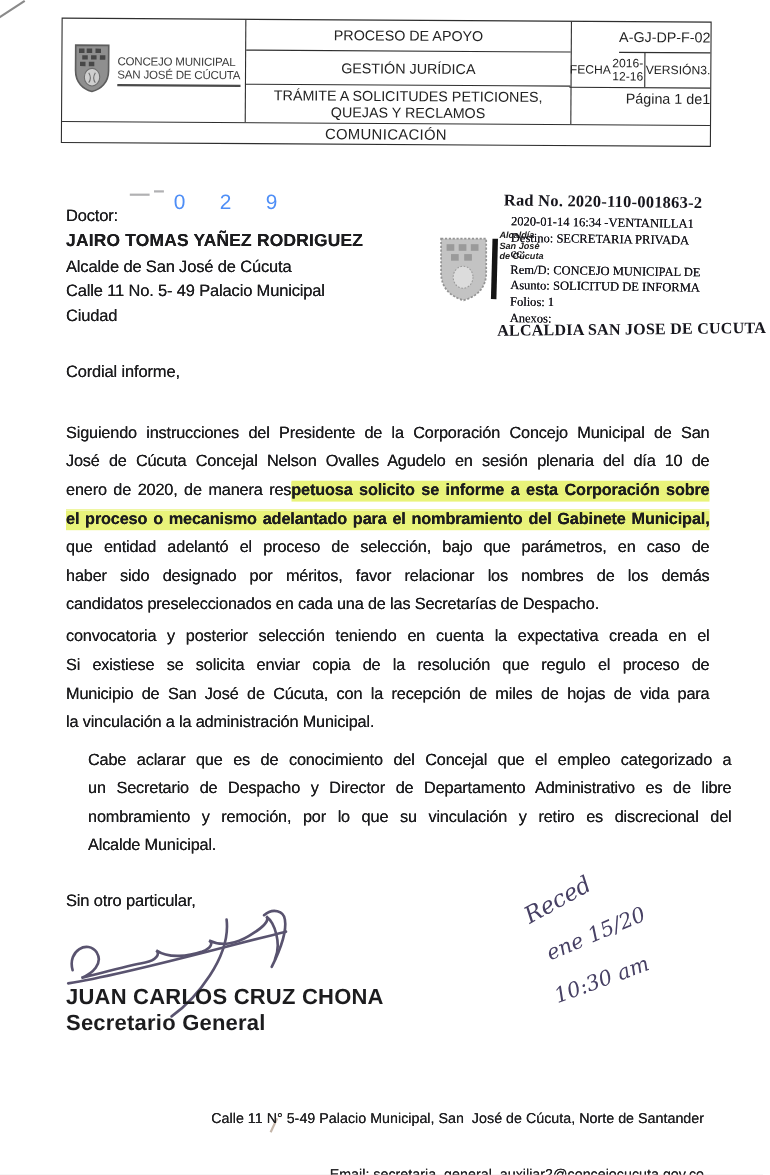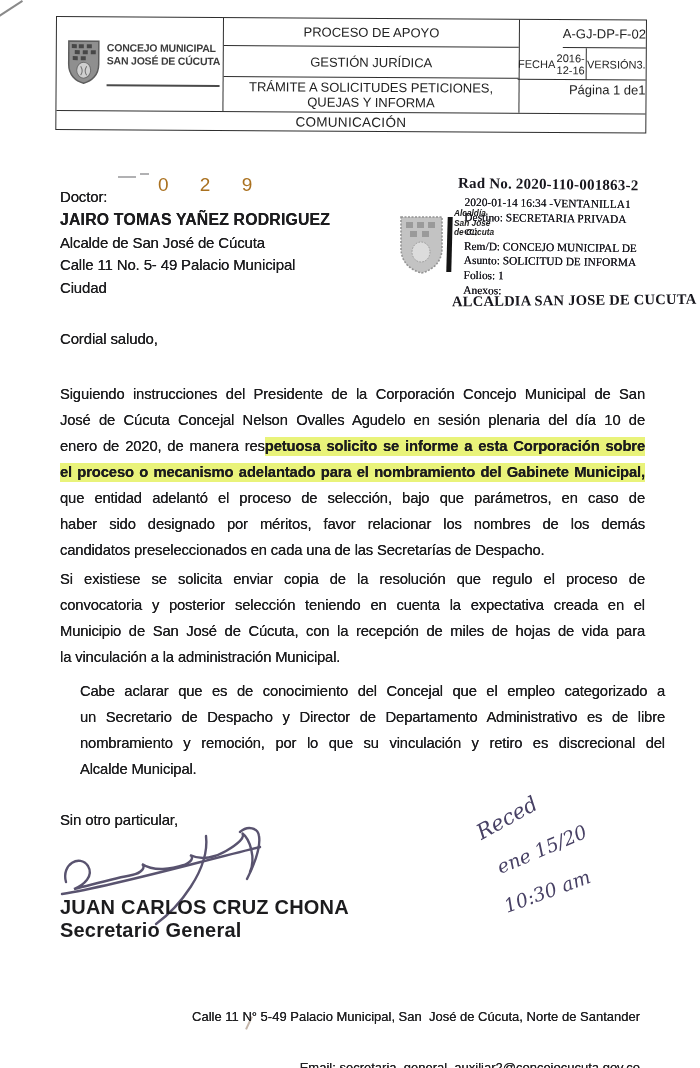--- a/index.html
+++ b/index.html
@@ -5,22 +5,22 @@
   html,body{margin:0;padding:0;background:#e8e8e8;}
   .page{position:relative;width:700px;height:1068px;background:#ffffff;overflow:hidden;
         font-family:"Liberation Sans",sans-serif;color:var(--ink,#1c1c1e);}
   .abs{position:absolute;}
 
   
   .htable{position:absolute;left:56px;top:16px;width:589px;border:1.6px solid #2e2e2e;
           transform:rotate(0.35deg);transform-origin:left top;font-size:13px;color:#232323;}
   .htable .main{display:flex;}
   .logo-cell{width:167px;border-right:1.5px solid #2e2e2e;display:flex;align-items:center;padding:4px 2px 4px 10px;box-sizing:border-box;}
-  .org-name{margin-left:6px;font-weight:bold;font-size:10.5px;line-height:12.5px;letter-spacing:-0.2px;color:#3c3c3c;}
-  .org-name .l2{border-bottom:2px solid #4a4a4a;padding-bottom:18px;}
+  .org-name{margin-left:6px;font-weight:normal;font-size:10.5px;line-height:12.5px;letter-spacing:-0.2px;color:#3c3c3c;}
+  .org-name .l2{border-bottom:2px solid #4a4a4a;padding-bottom:1px;}
   .midcol{flex:1;display:flex;flex-direction:column;}
   .rightcol{width:127px;border-left:1.5px solid #2e2e2e;display:flex;flex-direction:column;box-sizing:border-box;align-items:flex-end;}
   .hcell{display:flex;align-items:center;justify-content:center;text-align:center;box-sizing:border-box;}
   .r1{height:28px;border-bottom:1.5px solid #2e2e2e;}
   .r2{height:31px;border-bottom:1.5px solid #2e2e2e;}
   .r3{height:34px;}
   .fv{display:flex;height:31px;border-bottom:1.5px solid #2e2e2e;}
   .fv>div{font-size:11px;line-height:12px;}
   .fv .fecha{width:69px;border-right:1.5px solid #2e2e2e;}
   .fv .version{flex:1;}
@@ -37,21 +37,21 @@
   .hl{background:var(--hl,#e9f37a);box-shadow:0 2px 0 var(--hl,#e9f37a),0 -1px 0 var(--hl,#e9f37a);font-weight:bold;}
 
   .cityline{left:60px;top:147px;font-size:15px;}
   .recipient{left:60px;top:186px;line-height:22.8px;font-size:15px;}
   .recipient .bold{font-weight:bold;font-size:15.8px;letter-spacing:.2px;}
   .greeting{left:60px;top:330px;font-size:15px;}
   .closing{left:60px;top:811px;font-size:15px;}
   .signer{left:60px;top:896px;font-size:20px;font-weight:bold;line-height:23px;letter-spacing:.2px;}
 
   
-  .num-stamp{left:158px;top:174px;font-size:19px;letter-spacing:13px;color:#a16207;opacity:.9;}
+  .num-stamp{left:158px;top:174px;font-size:19px;letter-spacing:13px;color:#3b82f6;opacity:.9;}
   .dash{background:#7d7d80;opacity:.6;}
 
   
   .stamp{font-family:"Liberation Serif",serif;color:var(--stamp,#17161d);transform:rotate(0.8deg);}
   .radno{left:458px;top:176px;font-weight:bold;font-size:15px;letter-spacing:.2px;}
   .stamp-lines{left:464px;top:196px;font-size:11.4px;line-height:14.6px;text-shadow:0 0 .4px currentColor;}
   .entity{left:452px;top:292px;font-weight:bold;font-size:14.6px;letter-spacing:.2px;transform:rotate(-0.6deg);}
   .stamp-bar{left:447px;top:217px;width:5px;height:55px;background:#141414;transform:rotate(1.5deg);}
   .stamp-logo-text{left:454px;top:209px;font-size:8.3px;font-weight:bold;font-style:italic;line-height:9.6px;color:#202020;font-family:Liberation Sans, sans-serif;}
 
@@ -97,21 +97,21 @@
         <div class="org-name">
           <div class="l1">CONCEJO MUNICIPAL</div>
           <div class="l2">SAN JOSÉ DE CÚCUTA</div>
         </div>
       </div>
       <div class="midcol">
         <div class="hcell r1">PROCESO DE APOYO</div>
         <div class="hcell r2">GESTIÓN JURÍDICA</div>
         <div class="hcell r3 tramite">
           <span><span>TRÁMITE A SOLICITUDES PETICIONES,</span><br>
-          <span>QUEJAS Y INFORMA</span></span>
+          <span>QUEJAS Y RECLAMOS</span></span>
         </div>
       </div>
       <div class="rightcol">
         <div class="hcell r1">A-GJ-DP-F-02</div>
         <div class="fv">
           <div class="hcell fecha">
             <div>FECHA</div>
             <div class="val">2016-12-16</div>
           </div>
           <div class="hcell version">
@@ -160,34 +160,34 @@
       <div>2020-01-14 16:34 -VENTANILLA1</div>
       <div>Destino: SECRETARIA PRIVADA</div>
       <div>cc:</div>
       <div>Rem/D: CONCEJO MUNICIPAL DE</div>
       <div>Asunto: SOLICITUD DE INFORMA</div>
       <div>Folios: 1</div>
       <div>Anexos:</div>
     </div>
   <div class="abs stamp entity">ALCALDIA SAN JOSE DE CUCUTA</div>
 
-  <div class="abs greeting bodytext">Cordial saludo,</div>
+  <div class="abs greeting bodytext">Cordial informe,</div>
 
   <div class="para bodytext" style="top:381px;">
       <div class="jline"><span>Siguiendo instrucciones del Presidente de la Corporación Concejo Municipal de San</span></div>
       <div class="jline"><span>José de Cúcuta Concejal Nelson Ovalles Agudelo en sesión plenaria del día 10 de</span></div>
       <div class="jline"><span>enero de 2020, de manera res</span><span class="hl">petuosa solicito se informe a esta Corporación sobre</span></div>
       <div class="jline"><span class="hl">el proceso o mecanismo adelantado para el nombramiento del Gabinete Municipal,</span></div>
       <div class="jline"><span>que entidad adelantó el proceso de selección, bajo que parámetros, en caso de</span></div>
       <div class="jline"><span>haber sido designado por méritos, favor relacionar los nombres de los demás</span></div>
       <div class="jline jlast"><span>candidatos preseleccionados en cada una de las Secretarías de Despacho.</span></div>
     </div>
   <div class="para bodytext" style="top:566px;">
+      <div class="jline"><span>convocatoria y posterior selección teniendo en cuenta la expectativa creada en el</span></div>
       <div class="jline"><span>Si existiese se solicita enviar copia de la resolución que regulo el proceso de</span></div>
-      <div class="jline"><span>convocatoria y posterior selección teniendo en cuenta la expectativa creada en el</span></div>
       <div class="jline"><span>Municipio de San José de Cúcuta, con la recepción de miles de hojas de vida para</span></div>
       <div class="jline jlast"><span>la vinculación a la administración Municipal.</span></div>
     </div>
   <div class="para bodytext" style="top:678px;margin-left:20px;">
       <div class="jline"><span>Cabe aclarar que es de conocimiento del Concejal que el empleo categorizado a</span></div>
       <div class="jline"><span>un Secretario de Despacho y Director de Departamento Administrativo es de libre</span></div>
       <div class="jline"><span>nombramiento y remoción, por lo que su vinculación y retiro es discrecional del</span></div>
       <div class="jline jlast"><span>Alcalde Municipal.</span></div>
     </div>
 

